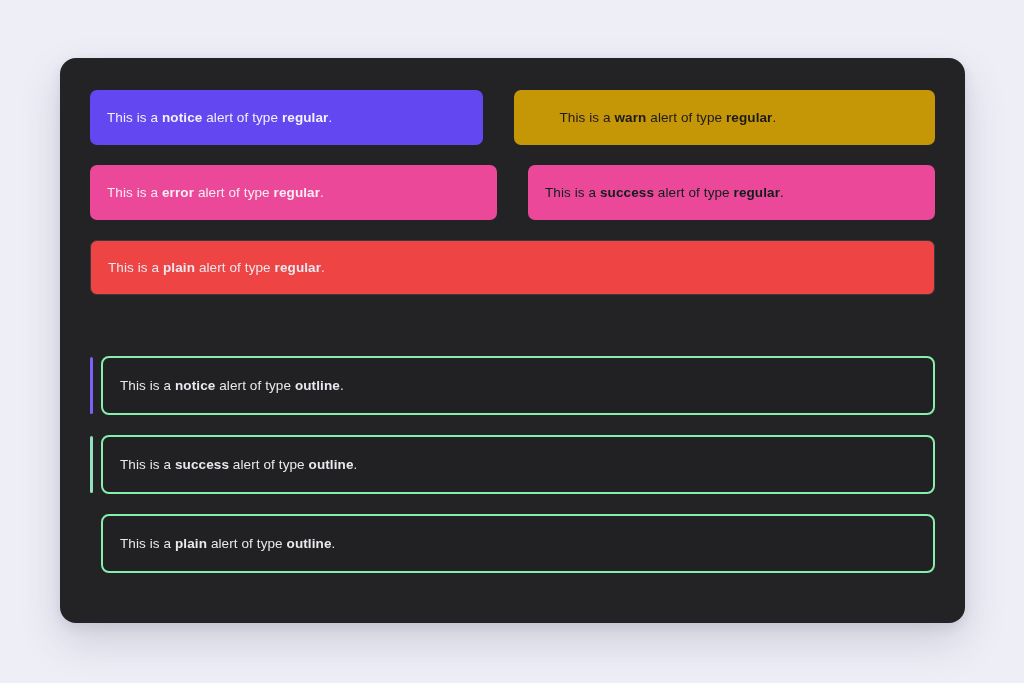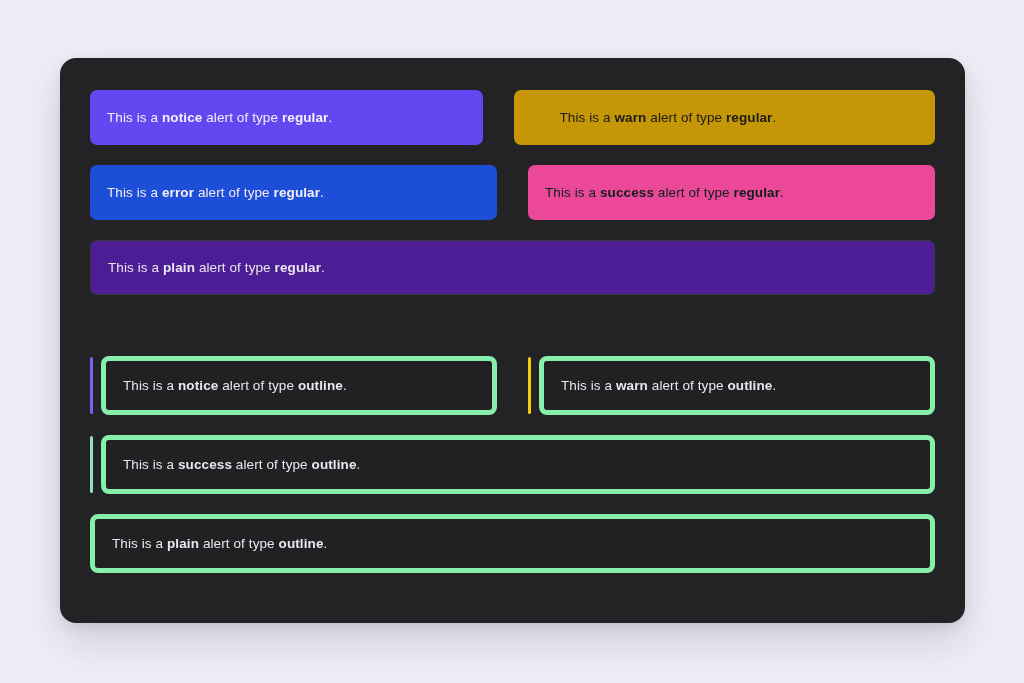--- a/index.html
+++ b/index.html
@@ -67,21 +67,21 @@
     letter-spacing: 0.1px;
   }
 
   .alert .msg { display: inline; }
   .alert .msg b { font-weight: 700; }
 
   .alert.regular.light-text { color: #f3f1fb; }
   .alert.regular.dark-text  { color: #1b1b1b; }
 
   .alert.plain-regular {
-    background: #4c1d95;
+    background: #ef4444;
     border: 1px solid #3a3a3f;
     color: #e9e8ee;
   }
 
   
   .outline-wrap {
     display: flex;
     align-items: stretch;
     gap: 8px;
     min-height: 59px;
@@ -93,28 +93,28 @@
     flex: 0 0 3px;
     align-self: stretch;
     margin: 1px 0;
   }
 
   .accent-bar.none { background: transparent; width: 0; flex-basis: 0; }
 
   .alert.outline {
     flex: 1 1 auto;
     background: #212124;
-    border: 5px solid #86efac;
+    border: 2px solid #86efac;
     border-radius: 8px;
     color: #e9e8ee;
     min-height: 59px;
   }
 
   .outline-wrap.no-accent { gap: 0; }
-  .outline-wrap.no-accent .alert.outline { }
+  .outline-wrap.no-accent .alert.outline { margin-left: 11px; }
 </style>
 </head>
 <body style="background: rgb(238, 238, 247);">
 
 <div class="page">
   <div class="panel">
     <div class="stack">
 
       <div class="row">
         <div class="alert regular light-text" style="background: rgb(99, 71, 240); color: rgb(243, 241, 251);">
@@ -124,21 +124,21 @@
         </div>
 
         <div class="alert regular dark-text" style="background: rgb(197, 150, 6); color: rgb(27, 27, 27); padding-left: 46px;">
           <span class="msg">
             <span>This is a </span><b>warn</b><span> alert of type </span><b>regular</b><span>.</span>
           </span>
         </div>
       </div>
 
       <div class="row">
-        <div class="alert regular light-text" style="background: #1d4ed8; color: rgb(246, 238, 243);">
+        <div class="alert regular light-text" style="background: #ec4899; color: rgb(246, 238, 243);">
           <span class="msg">
             <span>This is a </span><b>error</b><span> alert of type </span><b>regular</b><span>.</span>
           </span>
         </div>
 
         <div class="alert regular dark-text" style="background: #ec4899; color: rgb(13, 31, 27);">
           <span class="msg">
             <span>This is a </span><b>success</b><span> alert of type </span><b>regular</b><span>.</span>
           </span>
         </div>
@@ -157,28 +157,20 @@
       <div class="row">
         <div class="outline-wrap">
           <div class="accent-bar" style="background: rgb(123, 97, 245);"></div>
           <div class="alert outline">
             <span class="msg">
               <span>This is a </span><b>notice</b><span> alert of type </span><b>outline</b><span>.</span>
             </span>
           </div>
         </div>
 
-        <div class="outline-wrap">
-          <div class="accent-bar" style="background: rgb(245, 206, 10);"></div>
-          <div class="alert outline">
-            <span class="msg">
-              <span>This is a </span><b>warn</b><span> alert of type </span><b>outline</b><span>.</span>
-            </span>
-          </div>
-        </div>
       </div>
 
       <div class="row">
 
         <div class="outline-wrap">
           <div class="accent-bar" style="background: rgb(143, 227, 192);"></div>
           <div class="alert outline">
             <span class="msg">
               <span>This is a </span><b>success</b><span> alert of type </span><b>outline</b><span>.</span>
             </span>

